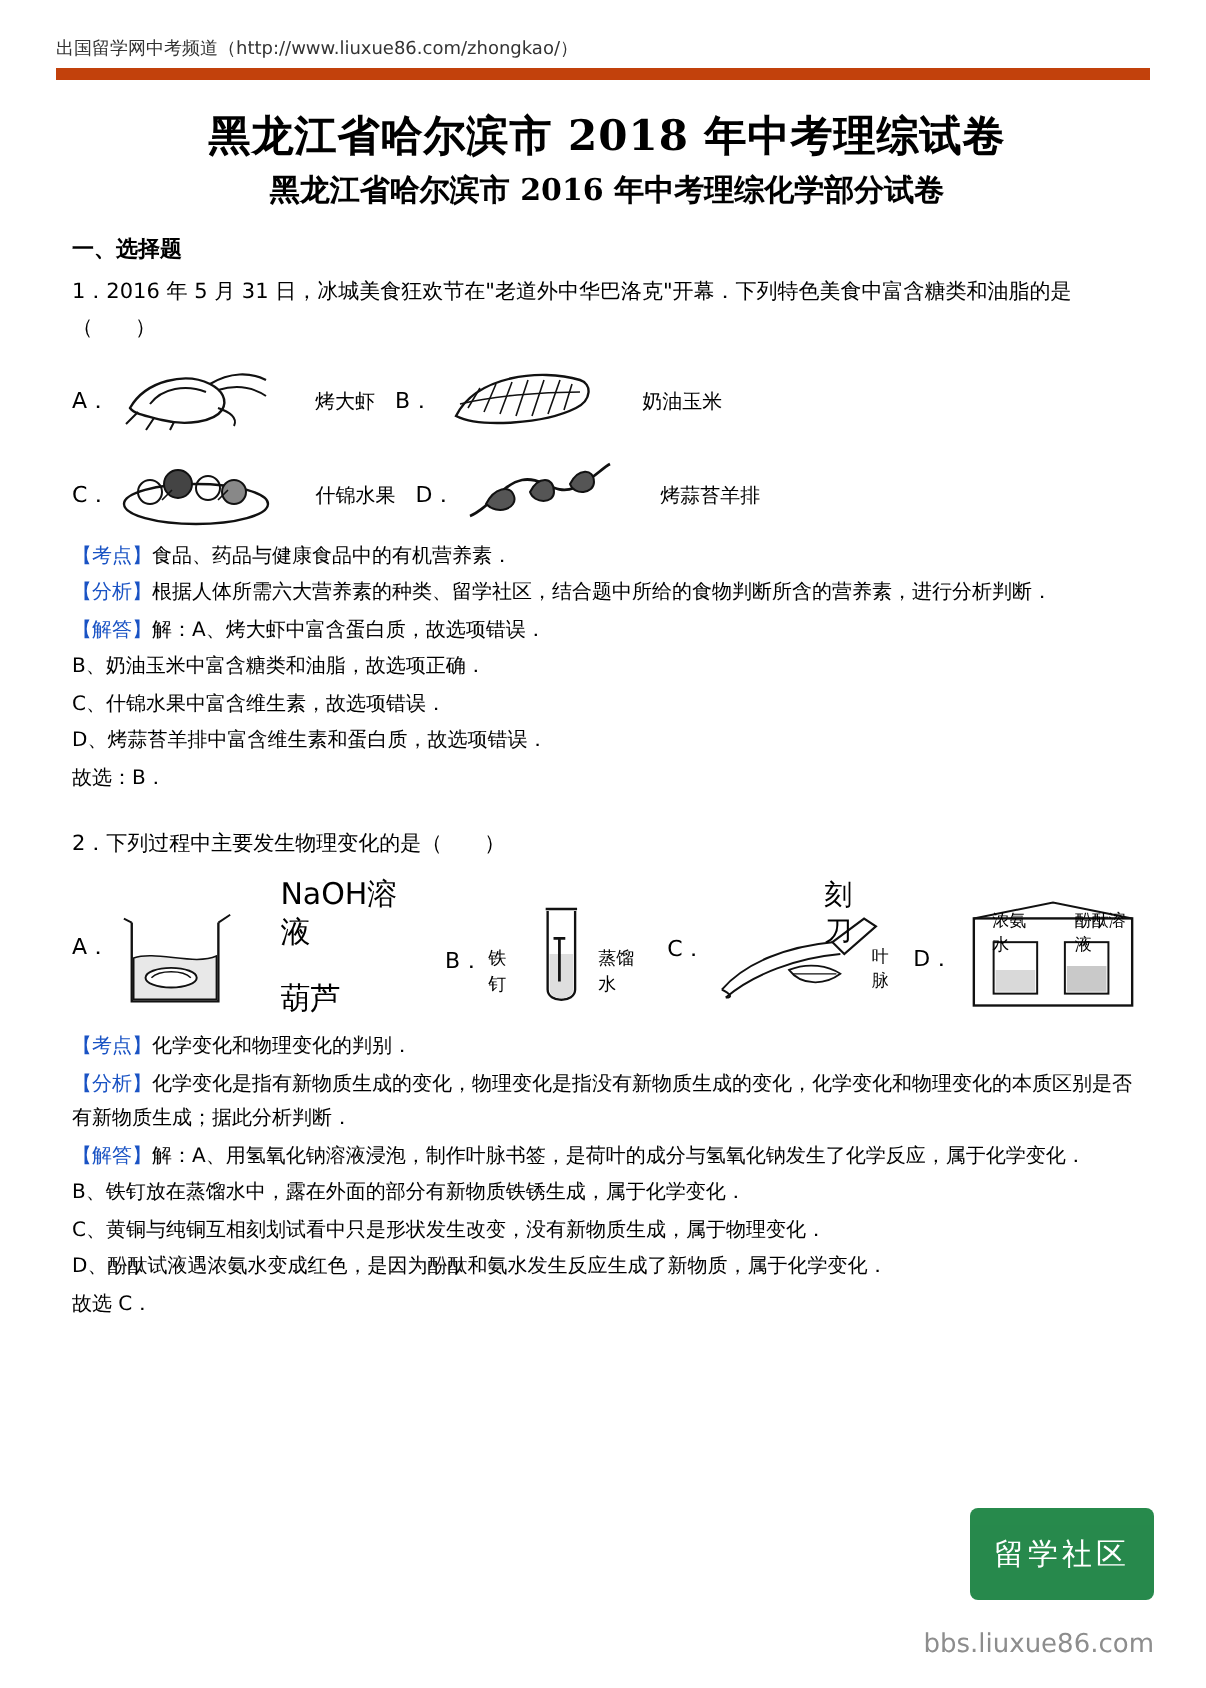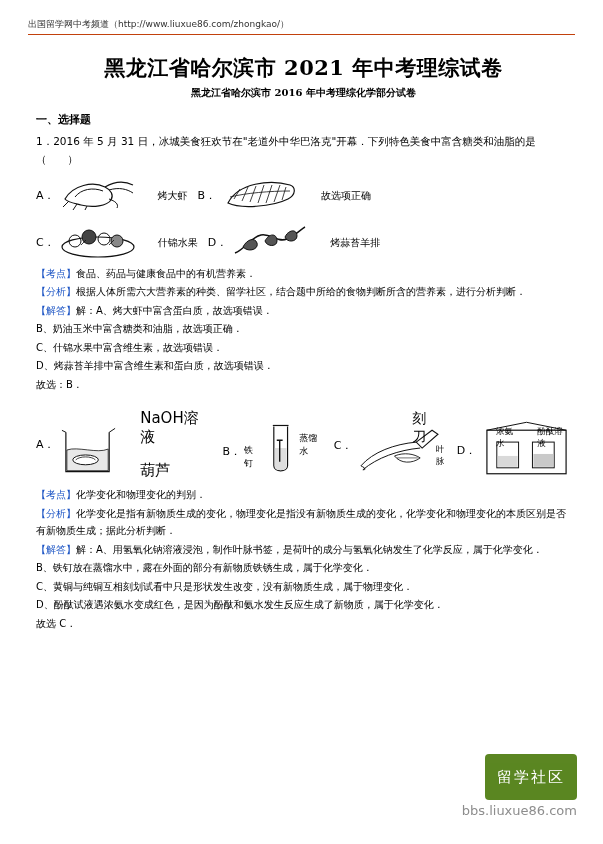--- a/index.html
+++ b/index.html
@@ -13,37 +13,37 @@
   }
   .page{
     position:relative;
     width:603px;height:844px;
     box-sizing:border-box;
   }
   .topbar{
     position:absolute;top:18px;left:28px;right:28px;
     font-size:9px;color:#333;
     padding-bottom:3px;
-    border-bottom:1px solid #c2410c;
+    border-bottom:6px solid #c2410c;
   }
   .content{
     position:absolute;top:44px;left:36px;right:32px;
   }
   h1.title{
     text-align:center;
     font-family:"DejaVu Serif","Liberation Serif",serif;
     font-size:21px;
     font-weight:bold;
     margin:10px 0 4px 0;
     letter-spacing:0.5px;
   }
   h2.subtitle{
     text-align:center;
     font-family:"DejaVu Serif","Liberation Serif",serif;
-    font-size:10px;
+    font-size:15px;
     font-weight:bold;
     margin:0 0 12px 0;
   }
   .section-head{
     font-size:11px;font-weight:bold;margin:6px 0 6px 0;
   }
   .q-text{
     font-size:10.5px;line-height:1.7;margin:2px 0 4px 0;
   }
   .tag{color:#1a53c4;}
@@ -59,45 +59,45 @@
   .art{display:inline-block;vertical-align:middle;}
   .q2-wrap{margin-top:16px;}
   .fig-row{
     display:flex;align-items:flex-end;margin:6px 0 6px 0;
   }
   .fig-cell{display:flex;align-items:flex-end;}
   .lbl{font-size:11px;margin-right:3px;align-self:center;}
   .watermark{
     position:absolute;right:26px;bottom:44px;
     width:92px;height:46px;
-    background:#4d7c0f;
+    background:#15803d;
     border-radius:4px;
     color:#fff;
     font-size:15px;
     display:flex;align-items:center;justify-content:center;
     font-family:"DejaVu Serif","Liberation Serif",serif;
     letter-spacing:2px;
     opacity:.92;
   }
   .wm-sub{
-    position:absolute;right:26px;bottom:26px;
+    position:absolute;right:26px;bottom:14px;
     font-size:13px;color:#8d8d8d;
     font-family:"DejaVu Sans","Liberation Sans",sans-serif;
   }
 </style>
 </head>
 <body>
 
 <div class="page">
 
   <div class="topbar">出国留学网中考频道（http://www.liuxue86.com/zhongkao/）</div>
 
   <div class="content">
 
-    <h1 class="title">黑龙江省哈尔滨市 2021 年中考理综试卷</h1>
+    <h1 class="title">黑龙江省哈尔滨市 2018 年中考理综试卷</h1>
     <h2 class="subtitle">黑龙江省哈尔滨市 2016 年中考理综化学部分试卷</h2>
 
     <div class="section-head">一、选择题</div>
 
     <div class="q-text">1．2016 年 5 月 31 日，冰城美食狂欢节在"老道外中华巴洛克"开幕．下列特色美食中富含糖类和油脂的是（　　）</div>
 
     <div class="opt-row">
       <span class="opt-label">A．</span>
       <span class="art">
         <svg width="78" height="34" viewBox="0 0 78 34">
@@ -112,21 +112,21 @@
       <span class="opt-cap">烤大虾</span>
 
       <span class="opt-label">B．</span>
       <span class="art">
         <svg width="80" height="34" viewBox="0 0 80 34">
           <path d="M8 26 C18 6, 50 2, 70 8 C76 10, 76 18, 68 22 C52 30, 20 32, 8 26 Z" fill="none" stroke="#111" stroke-width="1.2"></path>
           <path d="M14 22 L20 12 M22 24 L28 10 M30 25 L36 9 M38 26 L44 8 M46 26 L52 8 M54 25 L60 8 M62 23 L66 10" stroke="#111" stroke-width=".8"></path>
           <path d="M10 20 C26 16, 50 14, 70 14" fill="none" stroke="#111" stroke-width=".8"></path>
         </svg>
       </span>
-      <span class="opt-cap">故选项正确</span>
+      <span class="opt-cap">奶油玉米</span>
     </div>
 
     <div class="opt-row">
       <span class="opt-label">C．</span>
       <span class="art">
         <svg width="78" height="36" viewBox="0 0 78 36">
           <ellipse cx="39" cy="24" rx="36" ry="10" fill="none" stroke="#111" stroke-width="1.2"></ellipse>
           <circle cx="16" cy="18" r="6" fill="none" stroke="#111" stroke-width="1"></circle>
           <circle cx="30" cy="14" r="7" fill="#444" stroke="#111" stroke-width="1"></circle>
           <circle cx="45" cy="16" r="6" fill="none" stroke="#111" stroke-width="1"></circle>
@@ -156,20 +156,21 @@
     </div>
     <div class="ana-line">
       <span class="tag">【解答】</span><span>解：A、烤大虾中富含蛋白质，故选项错误．</span>
     </div>
     <div class="ana-line"><span>B、奶油玉米中富含糖类和油脂，故选项正确．</span></div>
     <div class="ana-line"><span>C、什锦水果中富含维生素，故选项错误．</span></div>
     <div class="ana-line"><span>D、烤蒜苔羊排中富含维生素和蛋白质，故选项错误．</span></div>
     <div class="ana-line">故选：B．</div>
 
     <div class="q2-wrap">
+      <div class="q-text">2．下列过程中主要发生物理变化的是（　　）</div>
 
       <div class="fig-row">
 
         <div class="fig-cell">
           <span class="lbl">A．</span>
           <svg width="86" height="58" viewBox="0 0 86 58">
             <path d="M8 10 L8 50 L52 50 L52 10" fill="none" stroke="#111" stroke-width="1.2"></path>
             <path d="M8 10 L4 8 M52 10 L58 6" stroke="#111" stroke-width="1"></path>
             <path d="M9 28 C20 24, 40 32, 51 27 L51 49 L9 49 Z" fill="#e8e8e8" stroke="#111" stroke-width=".8"></path>
             <ellipse cx="28" cy="38" rx="13" ry="5" fill="#fff" stroke="#111" stroke-width="1"></ellipse>
@@ -186,21 +187,21 @@
           <span style="font-size:9px;margin-right:2px;">
             <span style="display:block;margin-bottom:10px;">铁钉</span>
           </span>
           <svg width="34" height="58" viewBox="0 0 34 58">
             <path d="M10 4 L10 44 C10 51, 24 51, 24 44 L24 4" fill="none" stroke="#111" stroke-width="1.2"></path>
             <path d="M9 3 L25 3" stroke="#111" stroke-width="1.2"></path>
             <path d="M11 26 L23 26 L23 44 C23 50, 11 50, 11 44 Z" fill="#dedede" stroke="none"></path>
             <path d="M16 18 L16 40 M13 18 L19 18" stroke="#111" stroke-width="1.4"></path>
           </svg>
           <span style="font-size:9px;margin-left:2px;">
-            <span style="display:block;margin-bottom:22px;">蒸馏水</span>
+            <span style="display:block;margin-bottom:10px;">蒸馏水</span>
           </span>
         </div>
 
         <div class="fig-cell" style="margin-left:8px;">
           <span class="lbl">C．</span>
           <svg width="92" height="58" viewBox="0 0 92 58">
             <path d="M6 44 C18 30, 40 22, 62 20" fill="none" stroke="#111" stroke-width="1"></path>
             <path d="M8 48 C22 36, 44 28, 66 26" fill="none" stroke="#111" stroke-width="1"></path>
             <path d="M6 44 C10 46, 12 48, 8 48" fill="none" stroke="#111" stroke-width="1"></path>
             <path d="M62 20 L78 8 L84 12 L68 26 Z" fill="none" stroke="#111" stroke-width="1.1"></path>

